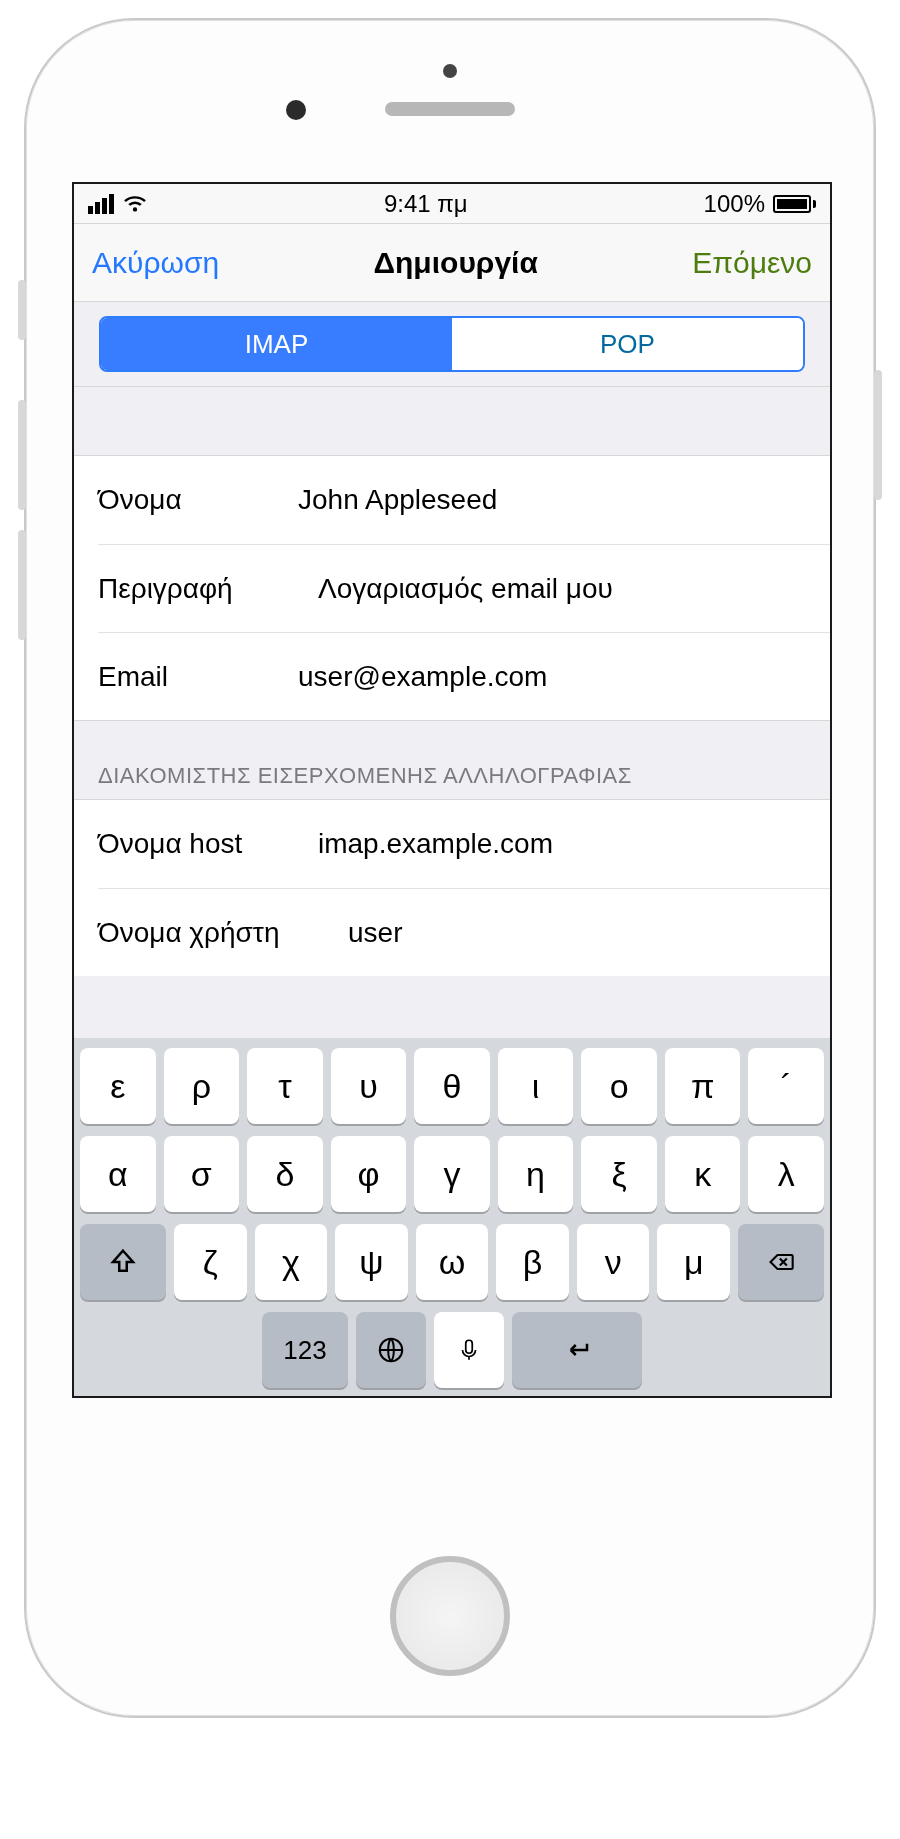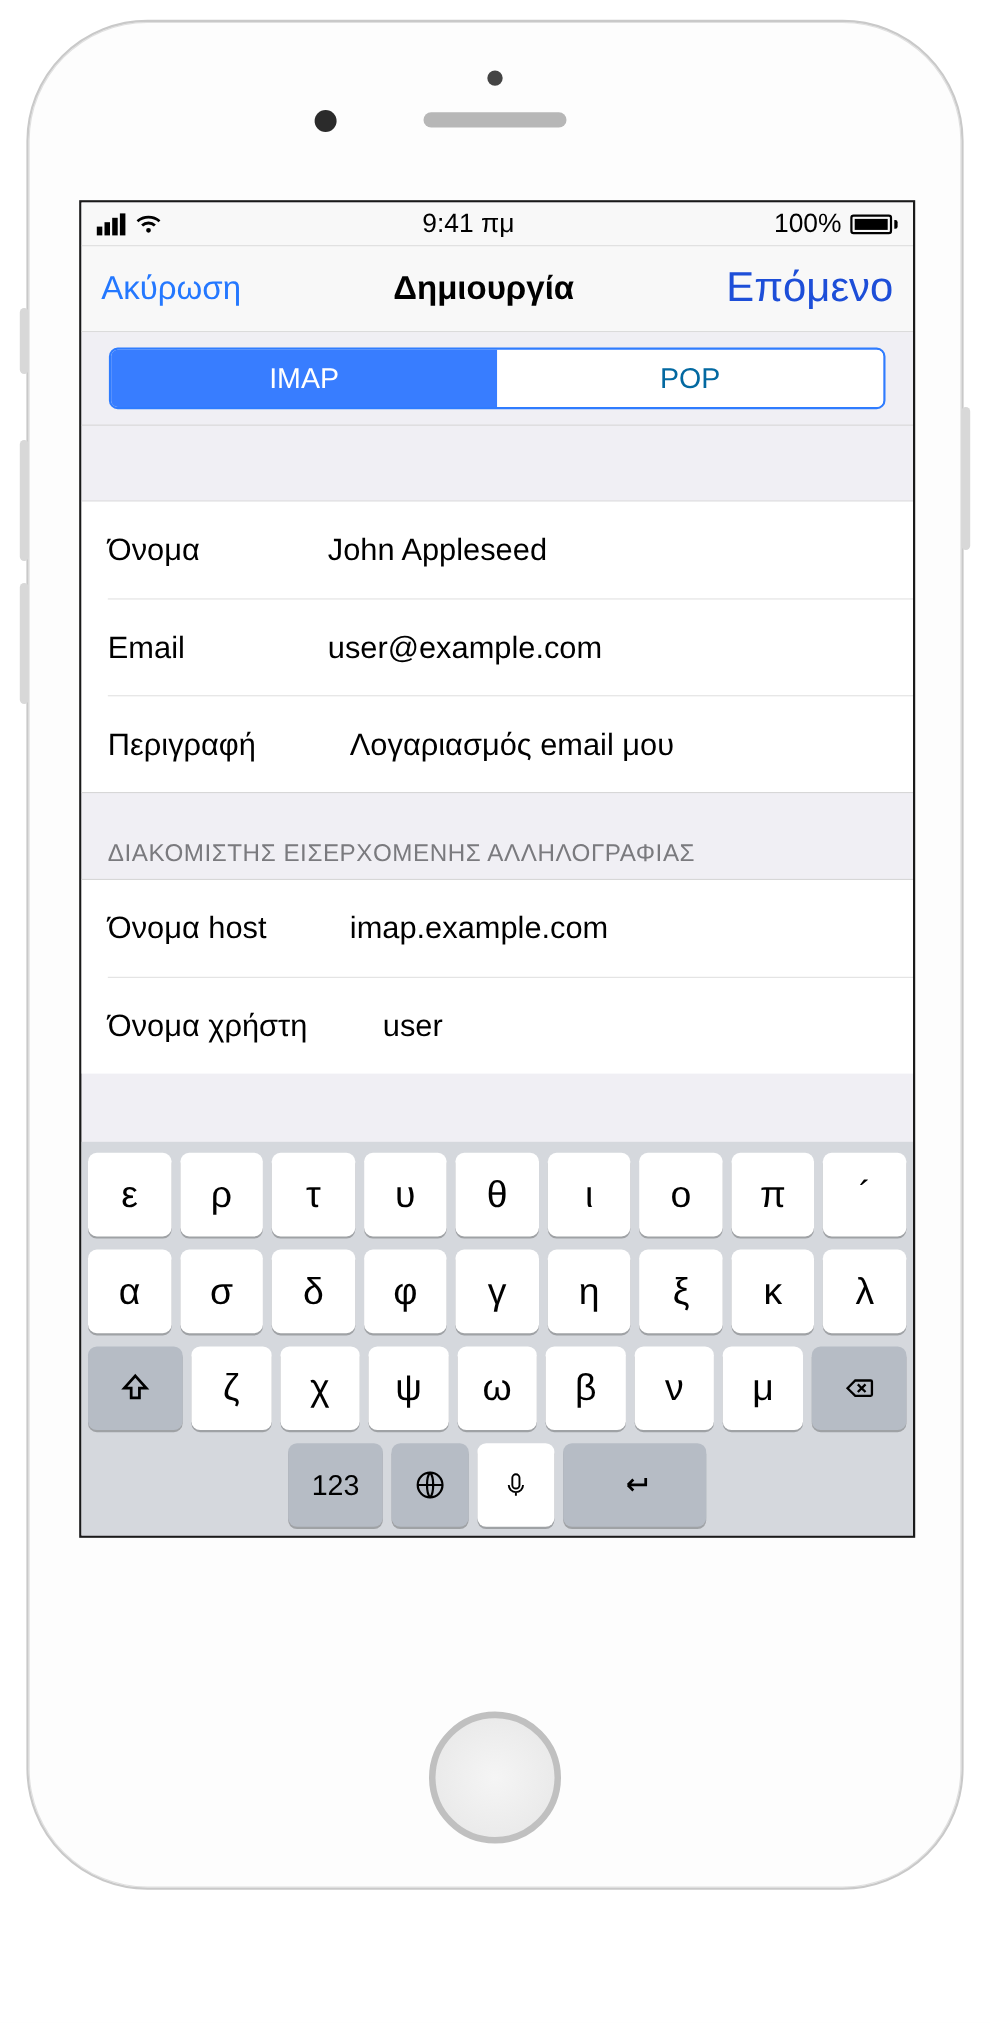--- a/index.html
+++ b/index.html
@@ -70,21 +70,21 @@
   
   .navbar{
     height:78px; background:#f8f8f8;
     border-bottom:1px solid #d7d7d7;
     display:flex; align-items:center; justify-content:space-between;
     padding:0 18px;
     gap:33px;
   }
   .navbar .cancel{color:#2478ff; font-size:30px}
   .navbar .title{font-size:30px; font-weight:700}
-  .navbar .next{color:#1d4ed8; font-size:38px}
+  .navbar .next{color:#4d7c0f; font-size:30px}
 
   
   .seg-wrap{background:#f0eff4; padding:14px 25px;}
   .segmented{
     display:flex; border:2px solid #2f7cff; border-radius:8px; overflow:hidden;
     height:56px;
   }
   .segmented div{flex:1; display:flex; align-items:center; justify-content:center; font-size:26px; font-weight:500}
   .seg-active{background:#387dff;color:#fff}
   .seg-inactive{background:#fff;color:#0369a1}
@@ -185,26 +185,26 @@
     </div>
 
     <div class="gap"></div>
 
     <div class="group">
       <div class="row">
         <span class="label">Όνομα</span>
         <input class="value" value="John Appleseed" style="">
       </div>
       <div class="row">
+        <span class="label wide">Περιγραφή</span>
+        <input class="value" value="Λογαριασμός email μου" style="">
+      </div>
+      <div class="row">
         <span class="label">Email</span>
         <input class="value" value="user@example.com" style="">
-      </div>
-      <div class="row">
-        <span class="label wide">Περιγραφή</span>
-        <input class="value" value="Λογαριασμός email μου" style="">
       </div>
     </div>
 
     <div class="section-header">ΔΙΑΚΟΜΙΣΤΗΣ ΕΙΣΕΡΧΟΜΕΝΗΣ ΑΛΛΗΛΟΓΡΑΦΙΑΣ</div>
 
     <div class="group">
       <div class="row">
         <span class="label wide">Όνομα host</span>
         <input class="value" value="imap.example.com" style="">
       </div>

